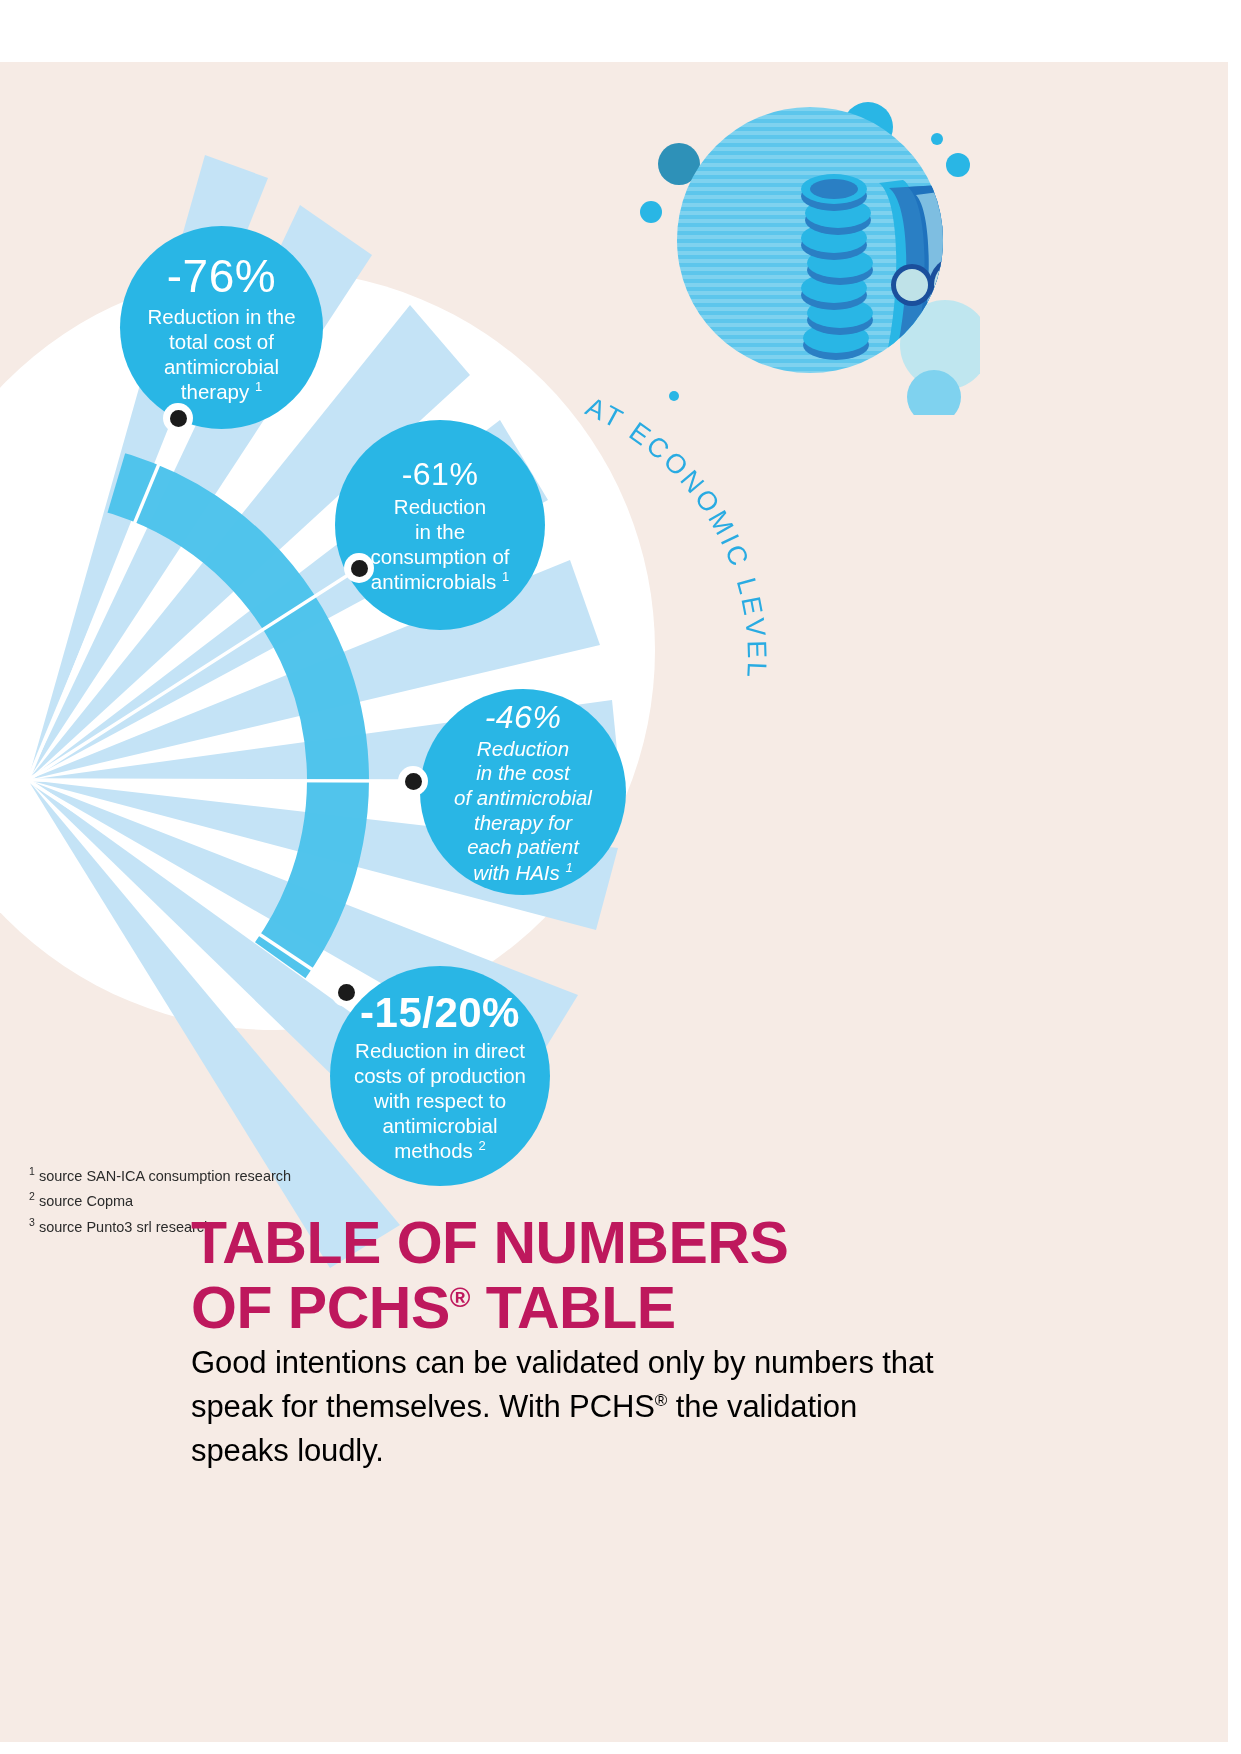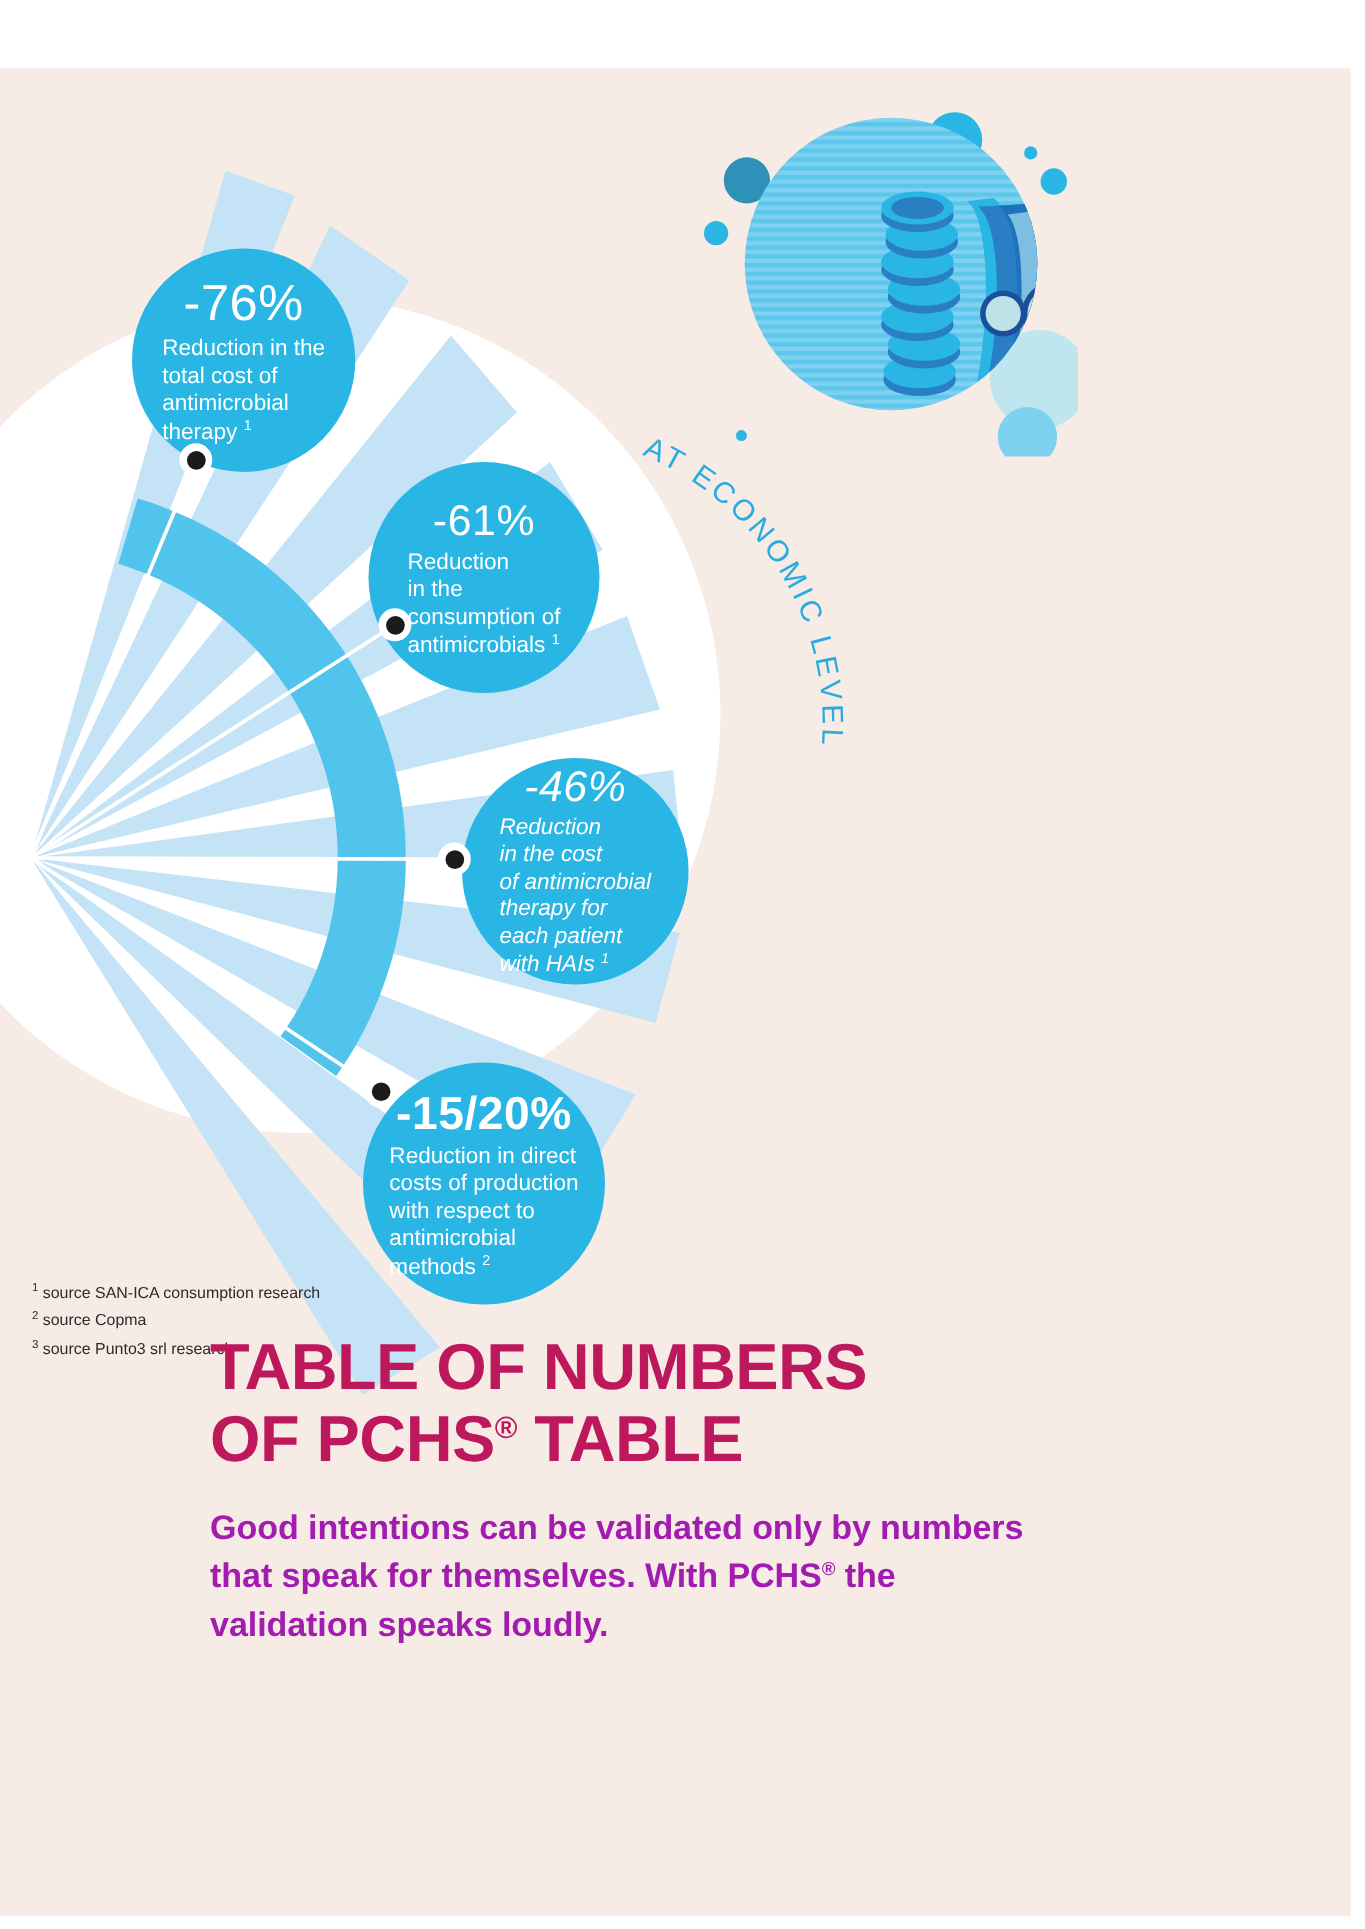--- a/index.html
+++ b/index.html
@@ -44,25 +44,25 @@
   
   .bubble {
     position: absolute;
     border-radius: 50%;
     background: #29b6e5;
     color: #ffffff;
     display: flex;
     flex-direction: column;
     align-items: center;
     justify-content: center;
-    text-align: left;
+    text-align: center;
     line-height: 1.13;
   }
   .bubble .pct {
-    font-size: 39px;
+    font-size: 32px;
     font-weight: 400;
     letter-spacing: 0.5px;
     margin-bottom: 2px;
     white-space: nowrap;
   }
   .bubble .desc {
     font-size: 20.5px;
     font-weight: 400;
     line-height: 1.22;
     padding: 0 14px;
@@ -138,24 +138,23 @@
   #main-title {
     color: #be185d;
     font-size: 59px;
     font-weight: 700;
     line-height: 1.1;
     letter-spacing: -0.5px;
     white-space: pre-line;
   }
   #main-title sup { font-size: 28px; vertical-align: super; }
   #body-text {
-    margin-top: 26px;
-    color: #a21caf;
+    color: #000000;
     font-size: 31px;
-    font-weight: 700;
+    font-weight: 400;
     line-height: 1.42;
     letter-spacing: -0.1px;
   }
   #body-text sup { font-size: 17px; vertical-align: super; }
 </style>
 </head>
 <body>
 
 <div id="poster">
 

